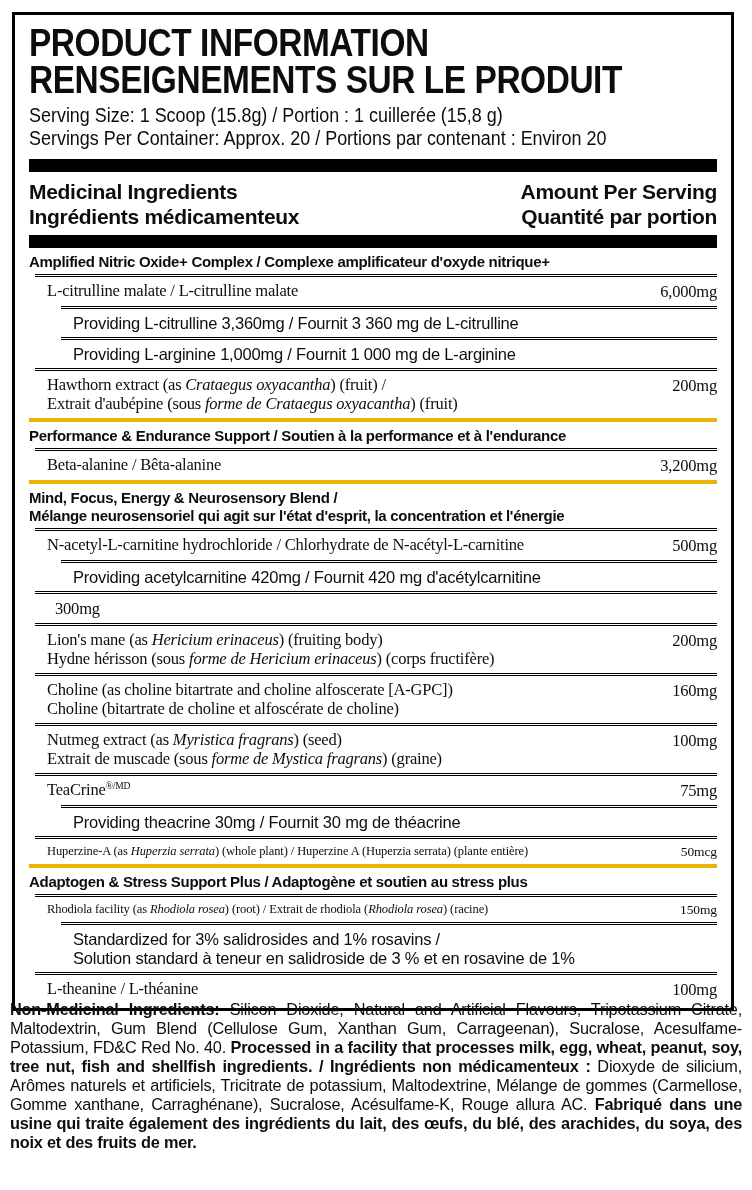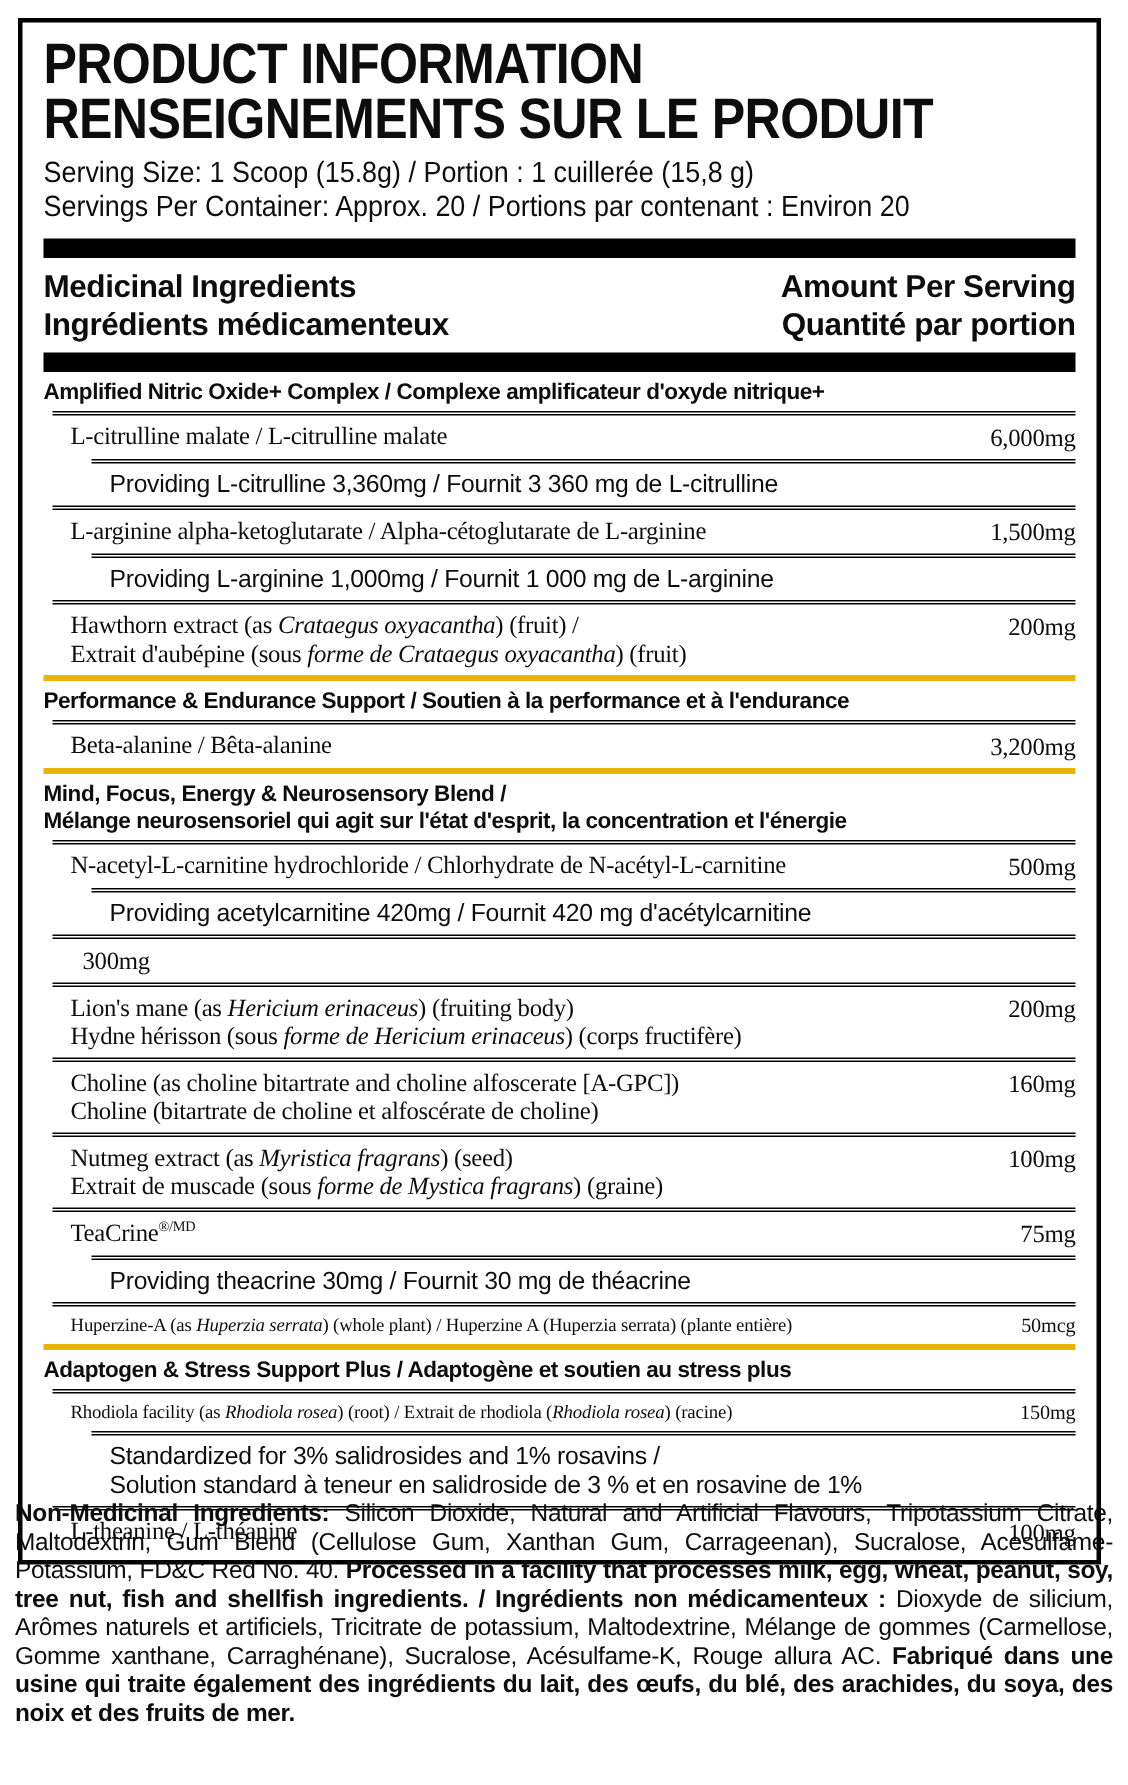--- a/index.html
+++ b/index.html
@@ -94,26 +94,20 @@
           <div class="rtext">
             <div class="rline"><span>L-citrulline malate / L-citrulline malate</span></div>
           </div>
           <div class="amount">6,000mg</div>
         </div>
         <div class="trow subrow">
           <div class="rtext">
             <div class="rline"><span>Providing L-citrulline 3,360mg / Fournit 3 360 mg de L-citrulline</span></div>
           </div>
         </div>
-        <div class="trow row">
-          <div class="rtext">
-            <div class="rline"><span>L-arginine alpha-ketoglutarate / Alpha-cétoglutarate de L-arginine</span></div>
-          </div>
-          <div class="amount">1,500mg</div>
-        </div>
         <div class="trow subrow">
           <div class="rtext">
             <div class="rline"><span>Providing L-arginine 1,000mg / Fournit 1 000 mg de L-arginine</span></div>
           </div>
         </div>
         <div class="trow row">
           <div class="rtext">
             <div class="rline"><span>Hawthorn extract (as </span><span class="it">Crataegus oxyacantha</span><span>) (fruit) /</span></div>
             <div class="rline"><span>Extrait d'aubépine (sous </span><span class="it">forme de Crataegus oxyacantha</span><span>) (fruit)</span></div>
           </div>

